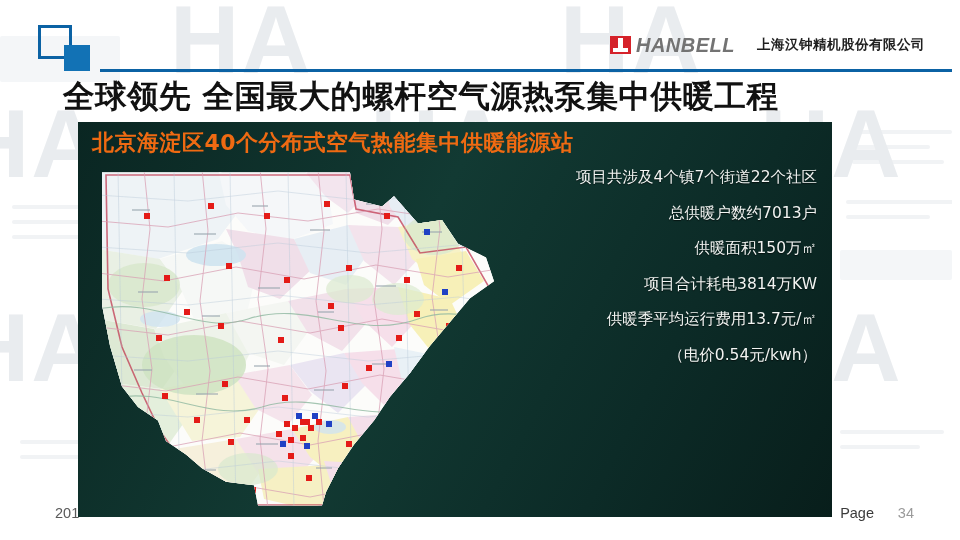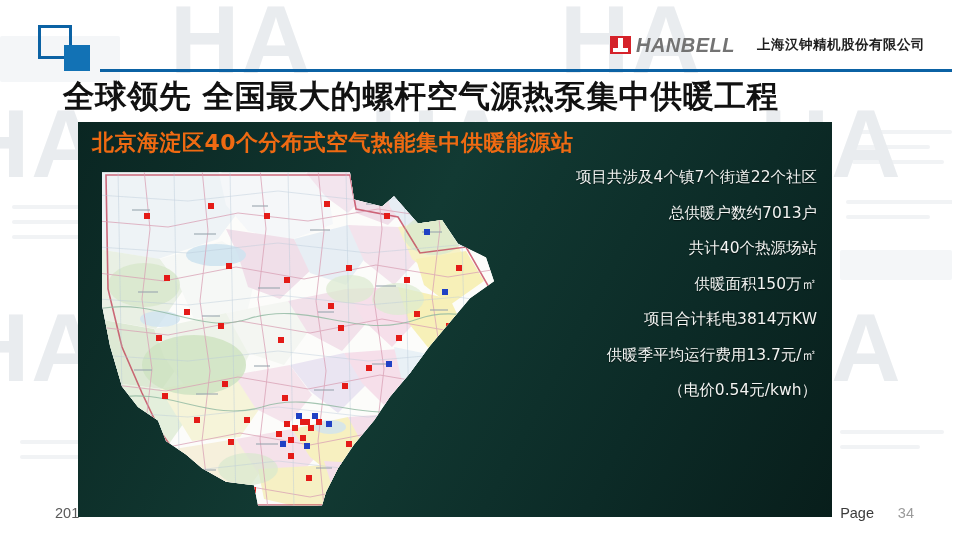--- a/index.html
+++ b/index.html
@@ -393,21 +393,20 @@
             <rect x="344" y="120" width="6" height="6"></rect>
             <rect x="288" y="192" width="6" height="6"></rect>
           </g>
         </svg>
       </div>
     </div>
 
     <div class="facts">
       <div class="fact">项目共涉及4个镇7个街道22个社区</div>
       <div class="fact">总供暖户数约7013户</div>
-      <div class="fact">共计40个热源场站</div>
       <div class="fact">供暖面积150万㎡</div>
       <div class="fact">项目合计耗电3814万KW</div>
       <div class="fact">供暖季平均运行费用13.7元/㎡</div>
       <div class="fact last">（电价0.54元/kwh）</div>
     </div>
   </div>
 
   <div class="footer-date">201</div>
   <div class="footer-page">Page</div>
   <div class="footer-num">34</div>

